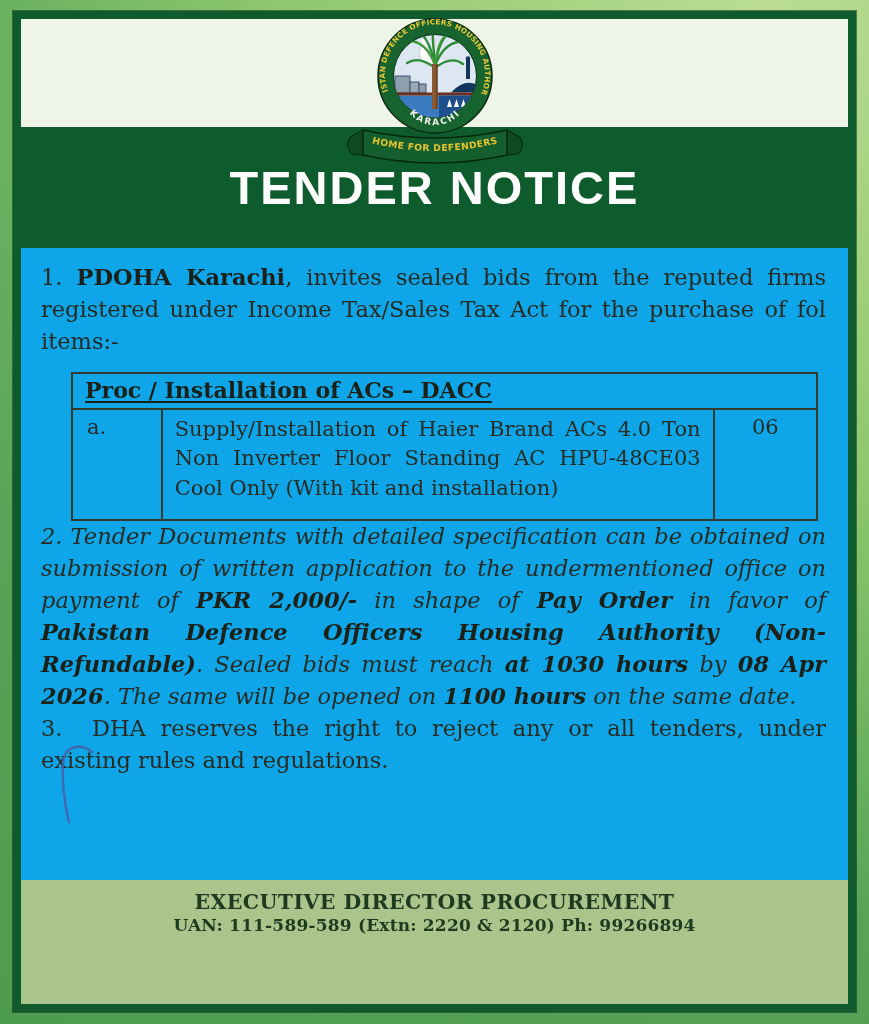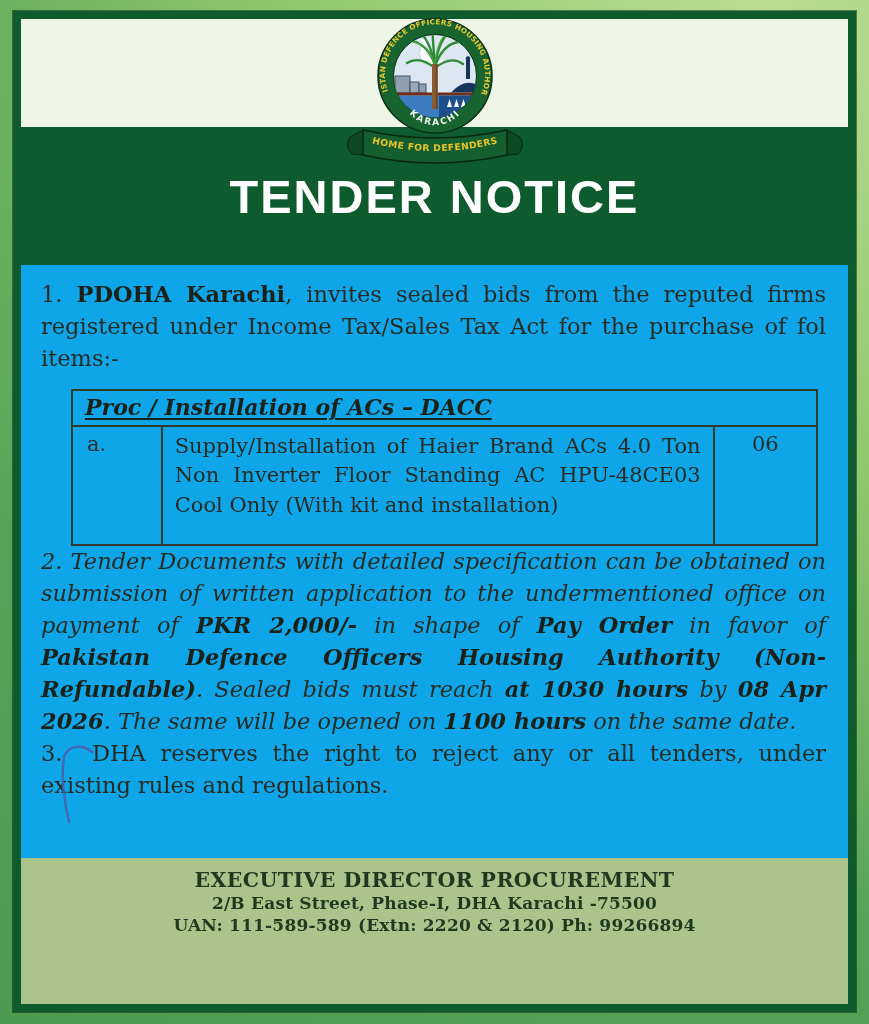--- a/index.html
+++ b/index.html
@@ -1,40 +1,40 @@
 <!DOCTYPE html>
 <html><head>
 <meta charset="utf-8">
 <style>
   html,body{margin:0;padding:0;}
   .page{position:relative;width:869px;height:1024px;overflow:hidden;
         background:radial-gradient(circle at 88% 0%, #badd93 0%, #8ec76d 38%, #57a458 72%, #4c9b4f 100%);}
   .frame{position:absolute;left:13px;top:11px;right:13px;bottom:12px;background:#0e5c2d;
          box-shadow:0 0 0 1px rgba(8,40,18,.55);display:flex;flex-direction:column;padding:8px;}
   .band-top{height:108px;background:#eef5e6;}
-  .band-title{height:138px;display:flex;align-items:center;justify-content:center;}
+  .band-title{height:121px;display:flex;align-items:center;justify-content:center;}
   .title{font-family:"Liberation Sans",sans-serif;font-weight:bold;font-size:47px;
          color:#fcfdfc;letter-spacing:2px;}
   .content{flex:1;background:#0ea5e9;padding:14px 22px 0 20px;overflow:hidden;
            font-family:"DejaVu Serif","Liberation Serif",serif;color:#272c23;}
   p.para{font-size:22.5px;line-height:1.42;text-align:justify;margin:0;}
   .p1{margin-top:4px;}
   .p2{margin-top:28px;font-style:italic;}
   .p3{margin-top:26px;}
   .p4{margin-top:18px;}
   p.para b{font-weight:bold;color:#1c2118;}
   table.items{border-collapse:collapse;margin:14px 8px 0 30px;table-layout:fixed;}
   table.items th,table.items td{border:2px solid #343a2c;}
   table.items th{text-align:left;padding:3px 12px 5px;font-size:22px;color:#1c2118;}
-  table.items th .th-u{text-decoration:underline;text-underline-offset:3px;font-style:italic;}
+  table.items th .th-u{text-decoration:underline;text-underline-offset:3px;}
   td.serial{width:70px;vertical-align:top;padding:5px 8px 4px 14px;font-size:21px;}
-  td.desc{width:556px;vertical-align:top;padding:5px 12px 24px;font-size:21px;
+  td.desc{width:556px;vertical-align:top;padding:5px 12px 16px;font-size:21px;
           line-height:1.4;text-align:justify;}
   td.qty{width:58px;vertical-align:top;text-align:center;padding:5px 23px;font-size:21px;}
-  .footer{height:146px;background:#abc48b;display:flex;flex-direction:column;align-items:center;
+  .footer{height:124px;background:#abc48b;display:flex;flex-direction:column;align-items:center;
           padding-top:10px;overflow:hidden;box-sizing:border-box;
           font-family:"DejaVu Serif","Liberation Serif",serif;font-weight:bold;color:#1d3a20;}
   .f-lg{font-size:20.5px;line-height:25px;letter-spacing:.4px;}
   .f-sm{font-size:17px;line-height:21.5px;letter-spacing:.2px;}
   .logo{position:absolute;left:50%;top:14px;transform:translateX(-50%);z-index:5;}
   .pen{position:absolute;left:50px;top:742px;z-index:6;}
 </style>
 </head>
 <body>
 
@@ -56,21 +56,20 @@
           <td class="desc">Supply/Installation of Haier Brand ACs 4.0 Ton Non Inverter Floor Standing AC HPU-48CE03 Cool Only (With kit and installation)</td>
           <td class="qty">06</td>
         </tr>
       </tbody>
         </table>
       <p class="para p2"><span>2. Tender Documents with detailed specification can be obtained on submission of written application to the undermentioned office on payment of </span><b>PKR 2,000/-</b><span> in shape of </span><b>Pay Order</b><span> in favor of </span><b>Pakistan Defence Officers Housing Authority (Non-Refundable)</b><span>. Sealed bids must reach </span><b>at 1030 hours</b><span> by </span><b>08 Apr 2026</b><span>. The same will be opened on </span><b>1100 hours</b><span> on the same date.</span></p>
       <p class="para p3"><span>3.&nbsp; DHA reserves the right to reject any or all tenders, under existing rules and regulations.</span></p>
     </div>
     <div class="footer">
       <div class="f-lg">EXECUTIVE DIRECTOR PROCUREMENT</div>
-      <div class="f-sm">2/B East Street, Phase-I, DHA Karachi -75500</div>
       <div class="f-sm">UAN: 111-589-589 (Extn: 2220 &amp; 2120) Ph: 99266894</div>
     </div>
   </div>
 
   <svg class="logo" width="232" height="166" viewBox="0 0 232 166">
     <defs>
       <clipPath id="sceneClip">
           <circle cx="116" cy="62" r="41.5"></circle>
         </clipPath>
       <path id="arcTop" d="M 70,80 A 50 50 0 1 1 162,80" fill="none"></path>

